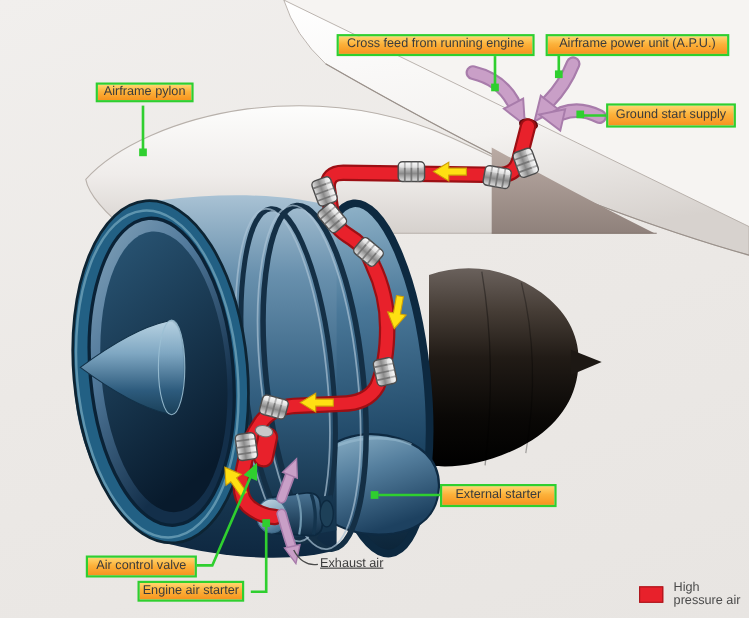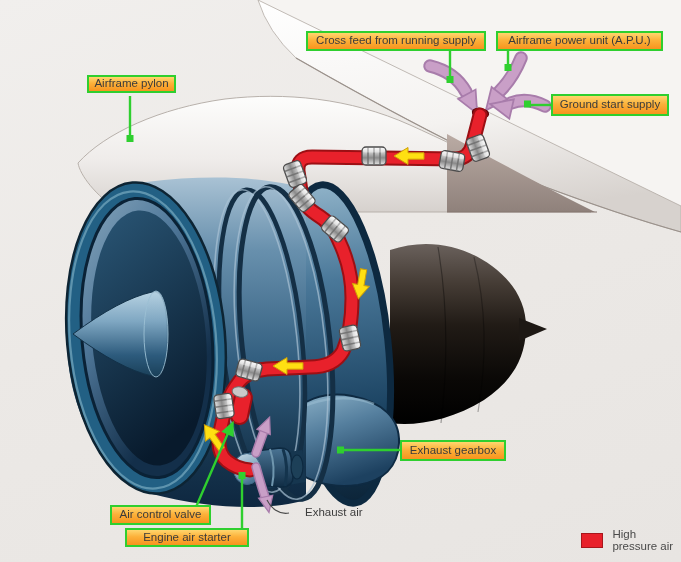--- a/index.html
+++ b/index.html
@@ -21,23 +21,23 @@
     position:absolute;color:#3d3d3d;font-size:11.5px;white-space:nowrap;z-index:5;
   }
   .legend{position:absolute;left:542px;top:528px;display:flex;align-items:center;gap:9px;z-index:5;padding-left:39px;}
   .legend-swatch{width:26px;height:13px;background:#e8212b;border:1px solid #a8161c;}
   .legend-text{font-size:11.5px;color:#4a4a4a;}
   #lb-pylon{left:87px;top:75px;width:89px;height:18px;}
   #lb-crossfeed{left:306px;top:31px;width:180px;height:20px;}
   #lb-apu{left:496px;top:31px;width:167px;height:20px;}
   #lb-ground{left:551px;top:94px;width:118px;height:22px;text-align:right;}
   #lb-gearbox{left:400px;top:440px;width:106px;height:21px;}
-  #lb-valve{left:78px;top:505px;width:101px;height:20px;margin-left:32px;}
-  #lb-starter{left:125px;top:528px;width:124px;height:19px;}
-  #lb-exhaust{left:305px;top:506px;}
+  #lb-valve{left:78px;top:505px;width:101px;height:20px;}
+  #lb-starter{left:125px;top:528px;width:97px;height:19px;}
+  #lb-exhaust{left:291px;top:506px;text-decoration:underline;}
 </style>
 </head>
 <body>
 
 <svg id="art" width="681" height="562" viewBox="0 0 681 562">
   <defs>
     <linearGradient id="gWing" x1="0" y1="0" x2="0.25" y2="1">
       <stop offset="0" stop-color="#ffffff"></stop>
       <stop offset="0.6" stop-color="#f4f2f0"></stop>
       <stop offset="1" stop-color="#d7d2ce"></stop>
@@ -253,24 +253,24 @@
     <rect x="504.5" y="64" width="7" height="7"></rect>
     <rect x="524" y="100.5" width="7" height="7"></rect>
     <rect x="337" y="446.5" width="7" height="7"></rect>
     <rect x="238.5" y="472" width="7" height="7"></rect>
     <use href="#tri" transform="translate(230 429) rotate(-66) scale(0.75)"></use>
   </g>
   <path d="M289,513 C279,515 271,508 267,500" fill="none" stroke="#4a4a4a" stroke-width="1.2"></path>
 </svg>
 
 <div class="label-box" id="lb-pylon">Airframe pylon</div>
-<div class="label-box" id="lb-crossfeed">Cross feed from running supply</div>
+<div class="label-box" id="lb-crossfeed">Cross feed from running engine</div>
 <div class="label-box" id="lb-apu">Airframe power unit (A.P.U.)</div>
 <div class="label-box" id="lb-ground">Ground start supply</div>
-<div class="label-box" id="lb-gearbox">Exhaust gearbox</div>
+<div class="label-box" id="lb-gearbox">External starter</div>
 <div class="label-box" id="lb-valve">Air control valve</div>
 <div class="label-box" id="lb-starter">Engine air starter</div>
 <div class="plain-label" id="lb-exhaust">Exhaust air</div>
 
 <div class="legend">
   <div class="legend-swatch"></div>
   <div class="legend-text">High pressure air</div>
 </div>
 
 </body></html>

